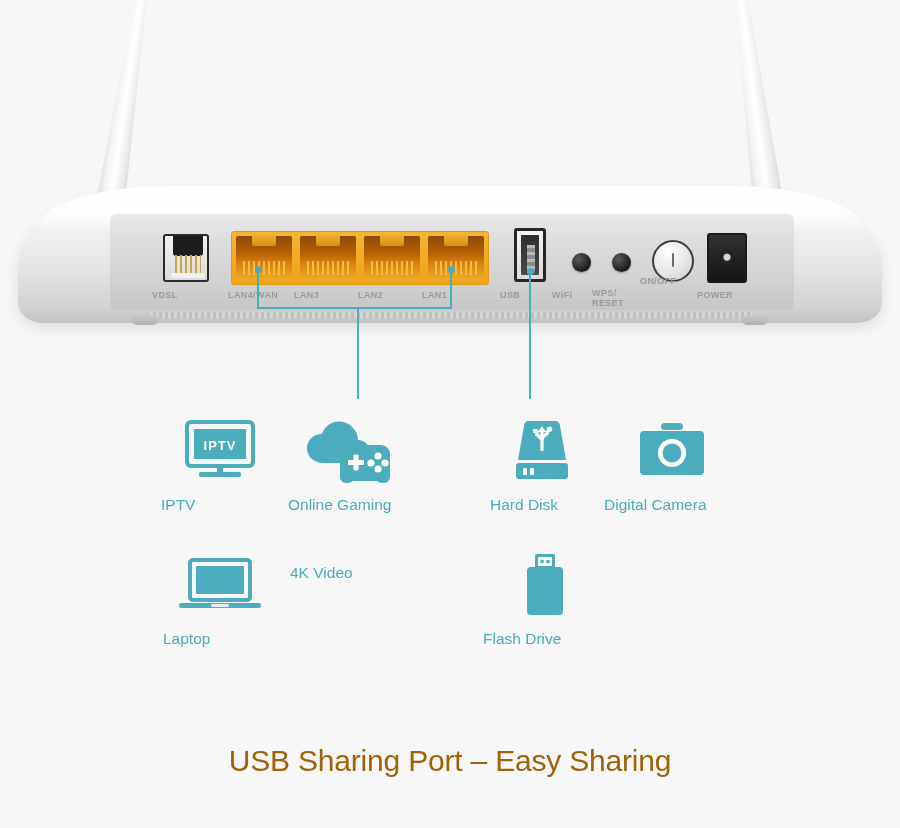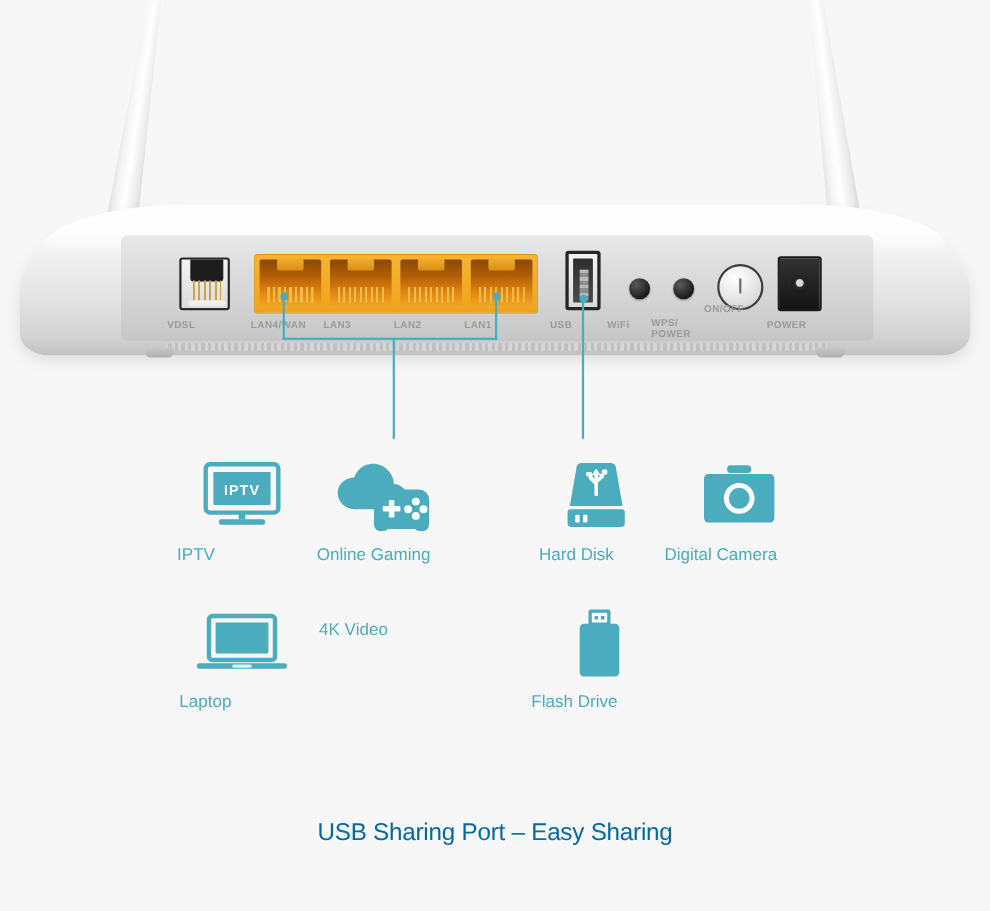--- a/index.html
+++ b/index.html
@@ -154,21 +154,21 @@
   .icons-area { position: absolute; left: 0; top: 408px; width: 900px; height: 270px; }
   .icon-cell { position: absolute; text-align: left; }
   .icon-art { height: 66px; display: flex; align-items: center; justify-content: center; }
   .icon-label {
     margin-top: 12px; font-size: 15.5px; color: #4aacbc;
     font-family: "Liberation Sans", sans-serif; white-space: nowrap;
   }
 
   .caption {
     position: absolute; left: 0; top: 744px; width: 900px; text-align: center;
-    font-size: 22px; color: #0369a1; font-family: "Liberation Sans", sans-serif;
+    font-size: 30px; color: #a16207; font-family: "Liberation Sans", sans-serif;
     letter-spacing: -.2px;
   }
 </style>
 </head>
 <body>
 
 <div class="page">
 
   <div class="router-scene">
 
@@ -205,21 +205,21 @@
         <div class="usb-tongue"></div>
       </div>
     </div>
     <div class="port-label" style="left:500px; top:290px; width:60px;">USB</div>
 
     <div class="rnd-btn btn-wifi"></div>
     <div class="port-label" style="left:552px; top:290px; width:60px;">WiFi</div>
 
     <div class="rnd-btn btn-wps"></div>
     <div class="port-label" style="left:592px; top:288px; width:60px;">WPS/
-POWER</div>
+RESET</div>
 
     <div class="onoff-btn"></div>
     <div class="port-label" style="left:640px; top:276px; width:66px;">ON/OFF</div>
 
     <div class="power-jack"></div>
     <div class="port-label" style="left:697px; top:290px; width:60px;">POWER</div>
 
     <div class="dot" style="left:255px; top:266px;"></div>
     <div class="dot" style="left:448px; top:266px;"></div>
     <div class="conn" style="left:257px; top:269px; width:2px; height:40px;"></div>

